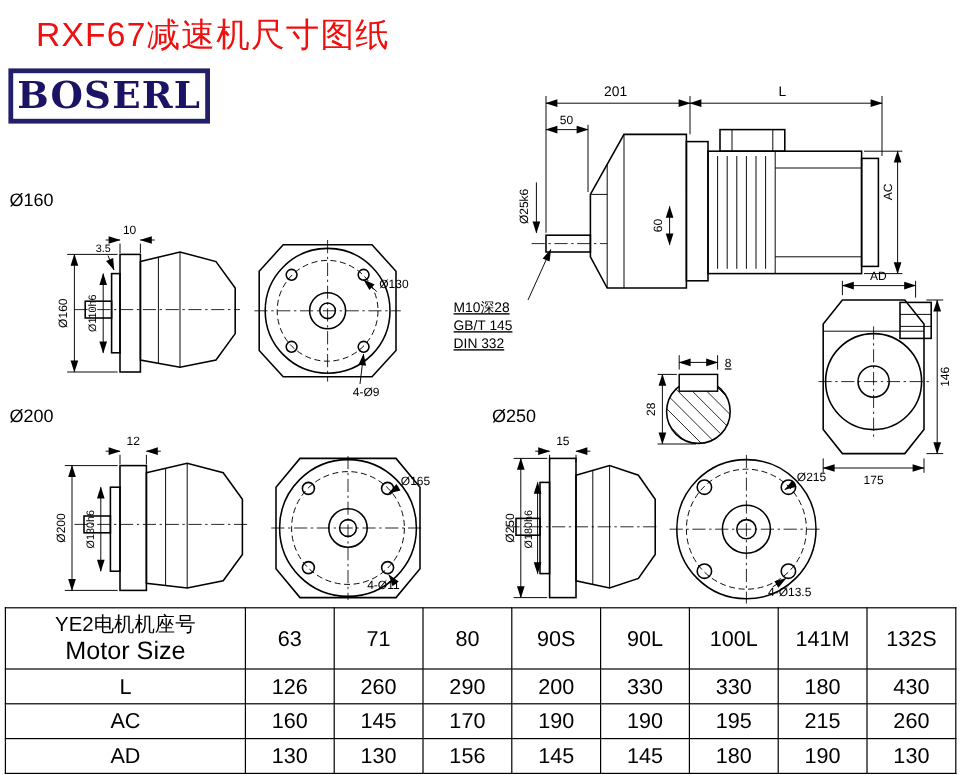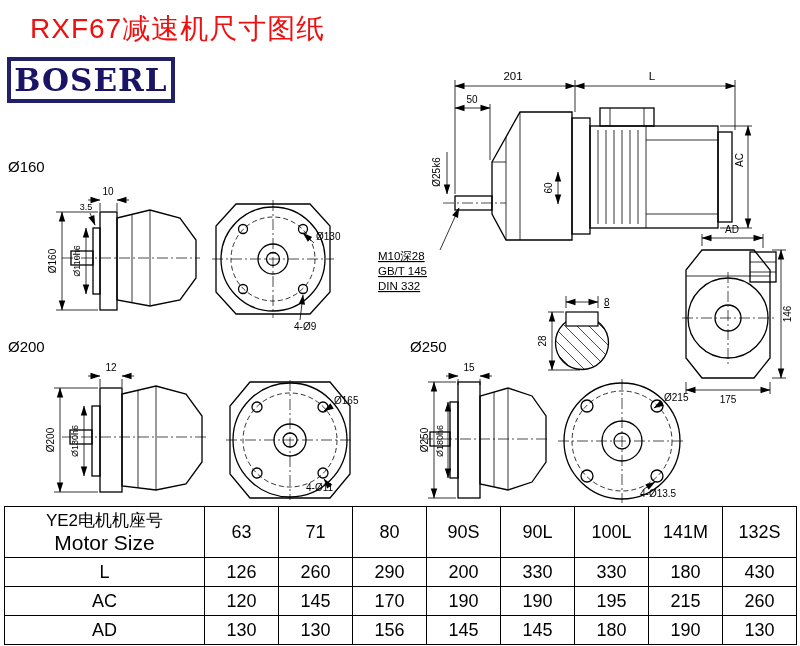--- a/index.html
+++ b/index.html
@@ -308,21 +308,21 @@
         <td>260</td>
         <td>290</td>
         <td>200</td>
         <td>330</td>
         <td>330</td>
         <td>180</td>
         <td>430</td>
       </tr>
       <tr class="data-row">
         <td>AC</td>
-        <td>120</td>
+        <td>160</td>
         <td>145</td>
         <td>170</td>
         <td>190</td>
         <td>190</td>
         <td>195</td>
         <td>215</td>
         <td>260</td>
       </tr>
       <tr class="data-row">
         <td>AD</td>

